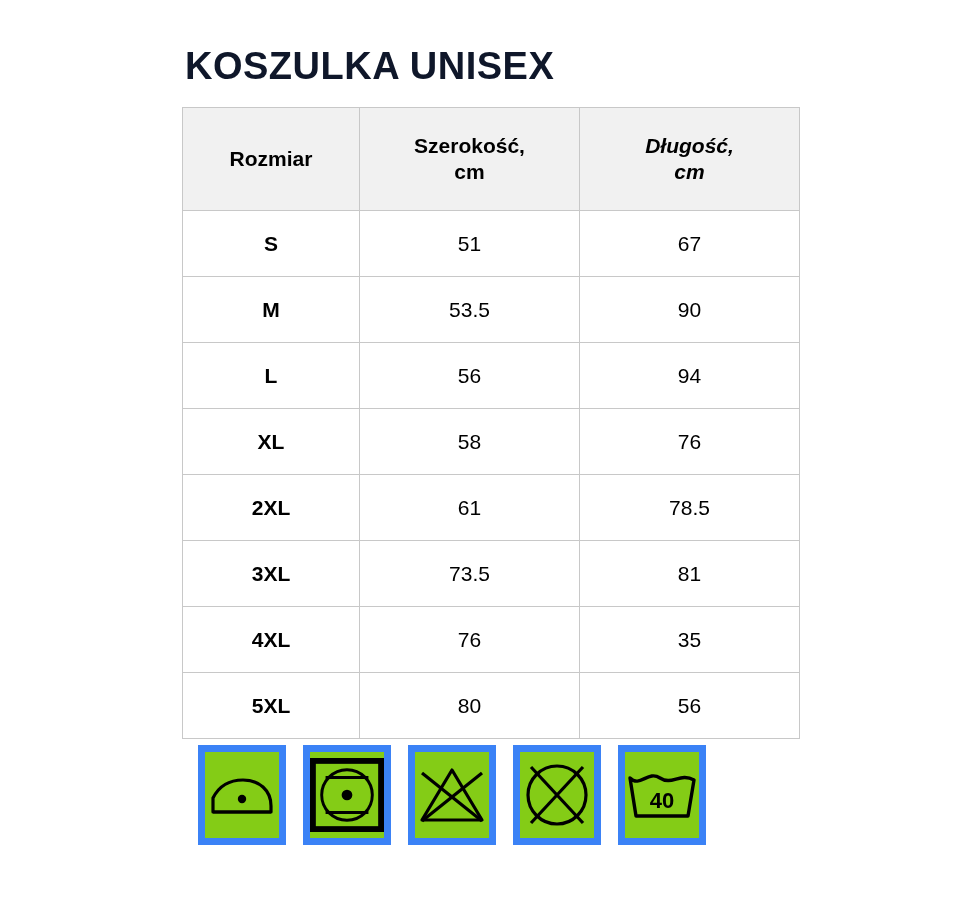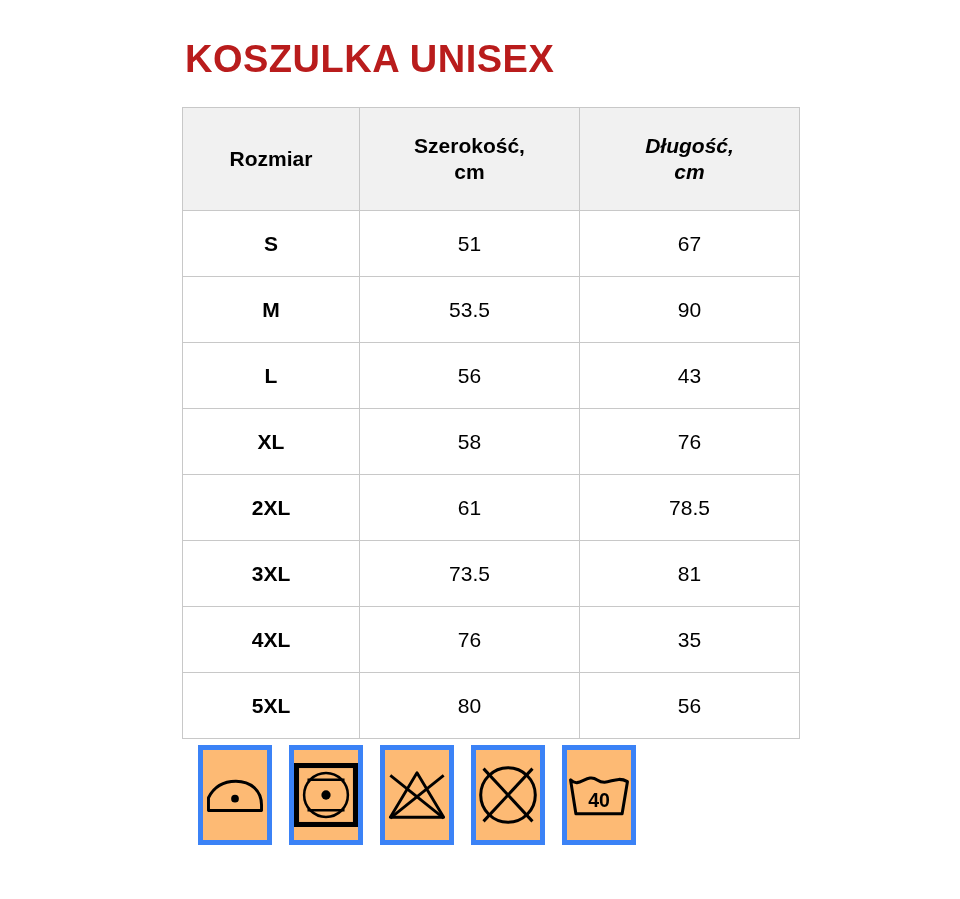--- a/index.html
+++ b/index.html
@@ -16,25 +16,25 @@
   }
   .page {
     position: relative;
     width: 960px;
     height: 899px;
     box-sizing: border-box;
   }
   .title {
     position: absolute;
     left: 185px;
-    top: 38px;
+    top: 45px;
     font-size: 38px;
     font-weight: bold;
     letter-spacing: 0.5px;
-    color: #b91c1c;
+    color: #0f172a;
     white-space: nowrap;
   }
   .size-table {
     position: absolute;
     left: 182px;
     top: 107px;
     width: 578px;
     border-collapse: collapse;
     table-layout: fixed;
   }
@@ -66,24 +66,24 @@
   }
   .care-icons {
     position: absolute;
     left: 198px;
     top: 745px;
     display: flex;
     gap: 17px;
     align-items: flex-start;
   }
   .care-icon {
-    width: 74px;
+    width: 88px;
     height: 100px;
-    border: 5px solid #3b82f6;
-    background: #fdba74;
+    border: 7px solid #3b82f6;
+    background: #84cc16;
     display: flex;
     align-items: center;
     justify-content: center;
     box-sizing: border-box;
   }
   .care-icon svg { display: block; }
 </style>
 </head>
 <body>
 
@@ -112,21 +112,21 @@
         <td>67</td>
       </tr>
       <tr>
         <td class="size-cell">M</td>
         <td>53.5</td>
         <td>90</td>
       </tr>
       <tr>
         <td class="size-cell">L</td>
         <td>56</td>
-        <td>43</td>
+        <td>94</td>
       </tr>
       <tr>
         <td class="size-cell">XL</td>
         <td>58</td>
         <td>76</td>
       </tr>
       <tr>
         <td class="size-cell">2XL</td>
         <td>61</td>
         <td>78.5</td>

